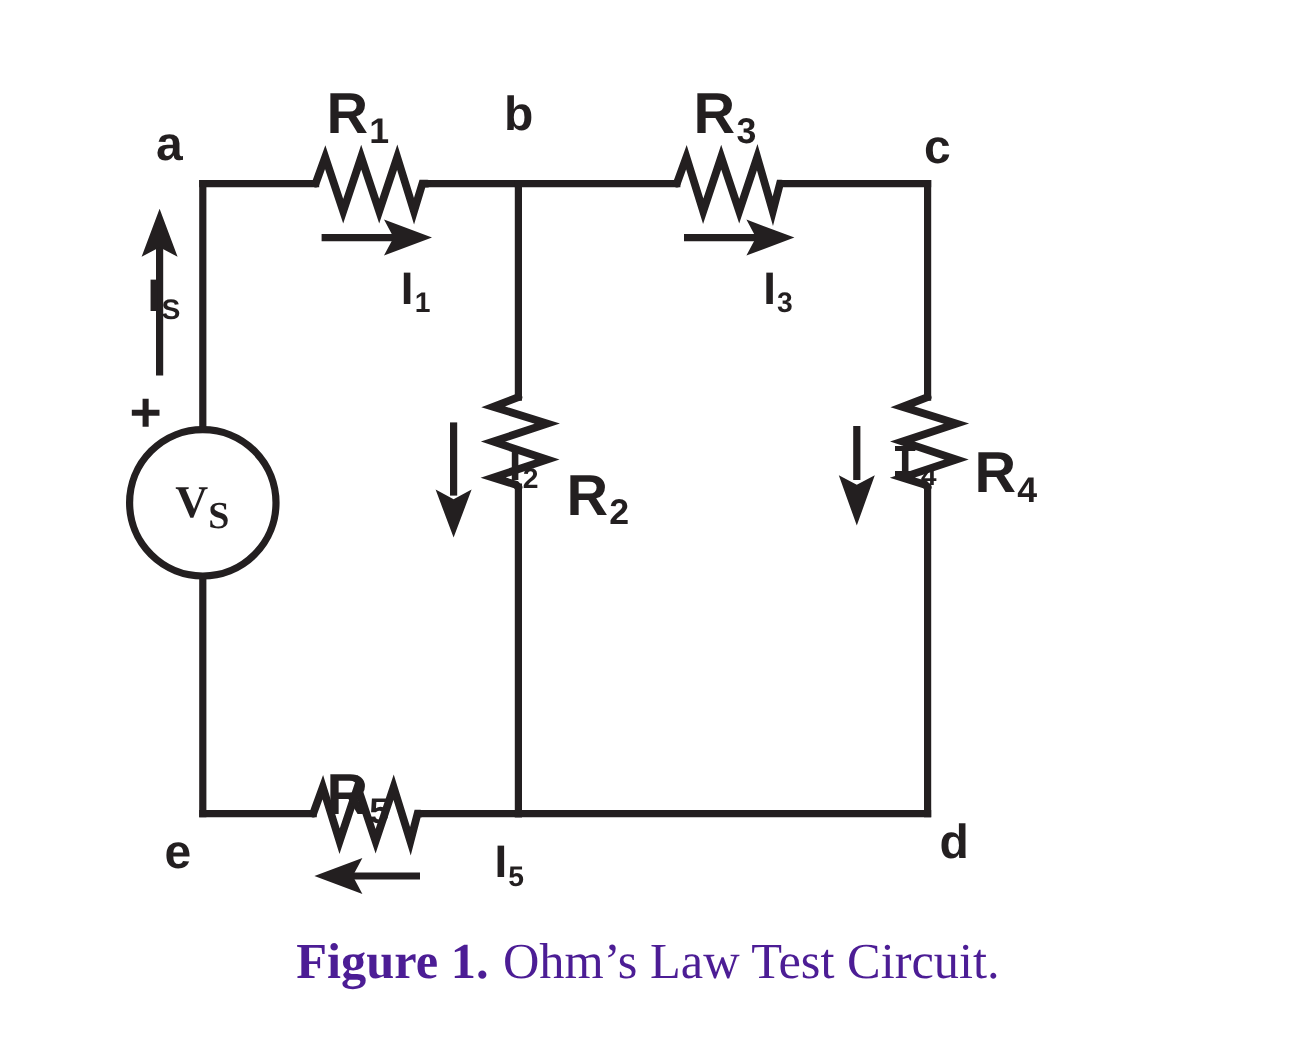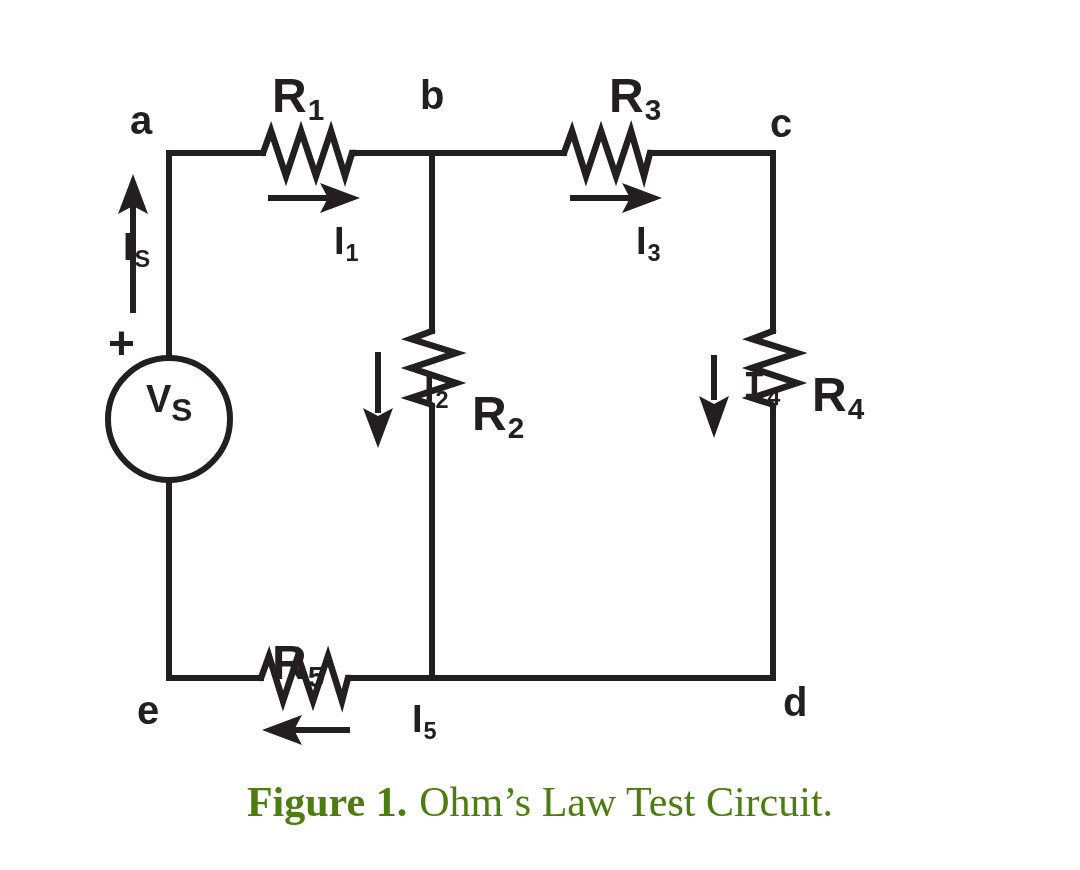--- a/index.html
+++ b/index.html
@@ -95,21 +95,21 @@
   .src-lbl {
     font-size: 38px;
     font-weight: bold;
   }
   #caption {
     position: absolute;
     left: 0;
     top: 778px;
     width: 1080px;
     text-align: center;
-    color: #4d7c0f;
+    color: #4c1d95;
     font-family: "Liberation Serif", serif;
     font-size: 42px;
     white-space: nowrap;
   }
   #caption .fig-num {
     font-weight: bold;
   }
   #caption .fig-title {
     font-weight: normal;
     margin-left: 12px;
@@ -191,33 +191,33 @@
   <div class="lbl node-lbl" style="left:137px; top:690px;">e</div>
 
   <div class="lbl comp-lbl" style="left:272px; top:72px;">
     <span>R</span><sub>1</sub>
   </div>
 
   <div class="lbl comp-lbl" style="left:472px; top:371px;margin-top:19px;">
     <span>R</span><sub>2</sub>
   </div>
 
-  <div class="lbl comp-lbl" style="left:609px; top:72px;">
+  <div class="lbl comp-lbl" style="left:578px; top:72px;">
     <span>R</span><sub>3</sub>
   </div>
 
   <div class="lbl comp-lbl" style="left:812px; top:371px;">
     <span>R</span><sub>4</sub>
   </div>
 
   <div class="lbl comp-lbl" style="left:272px; top:607px;margin-top:32px;">
     <span>R</span><sub>5</sub>
   </div>
 
-  <div class="lbl src-lbl" style="left:146px; top:380px;">
+  <div class="lbl src-lbl" style="left:146px; top:400px;font-family:Liberation Serif, serif;">
     <span>V</span><sub>S</sub>
   </div>
 
   <div class="lbl plus-lbl" style="left:108px; top:320px;">+</div>
 
   <div class="lbl cur-lbl" style="left:80px; top:228px;">
     <span>I</span><sub>S</sub>
   </div>
 
   <div class="lbl cur-lbl" style="left:291px; top:222px;">

